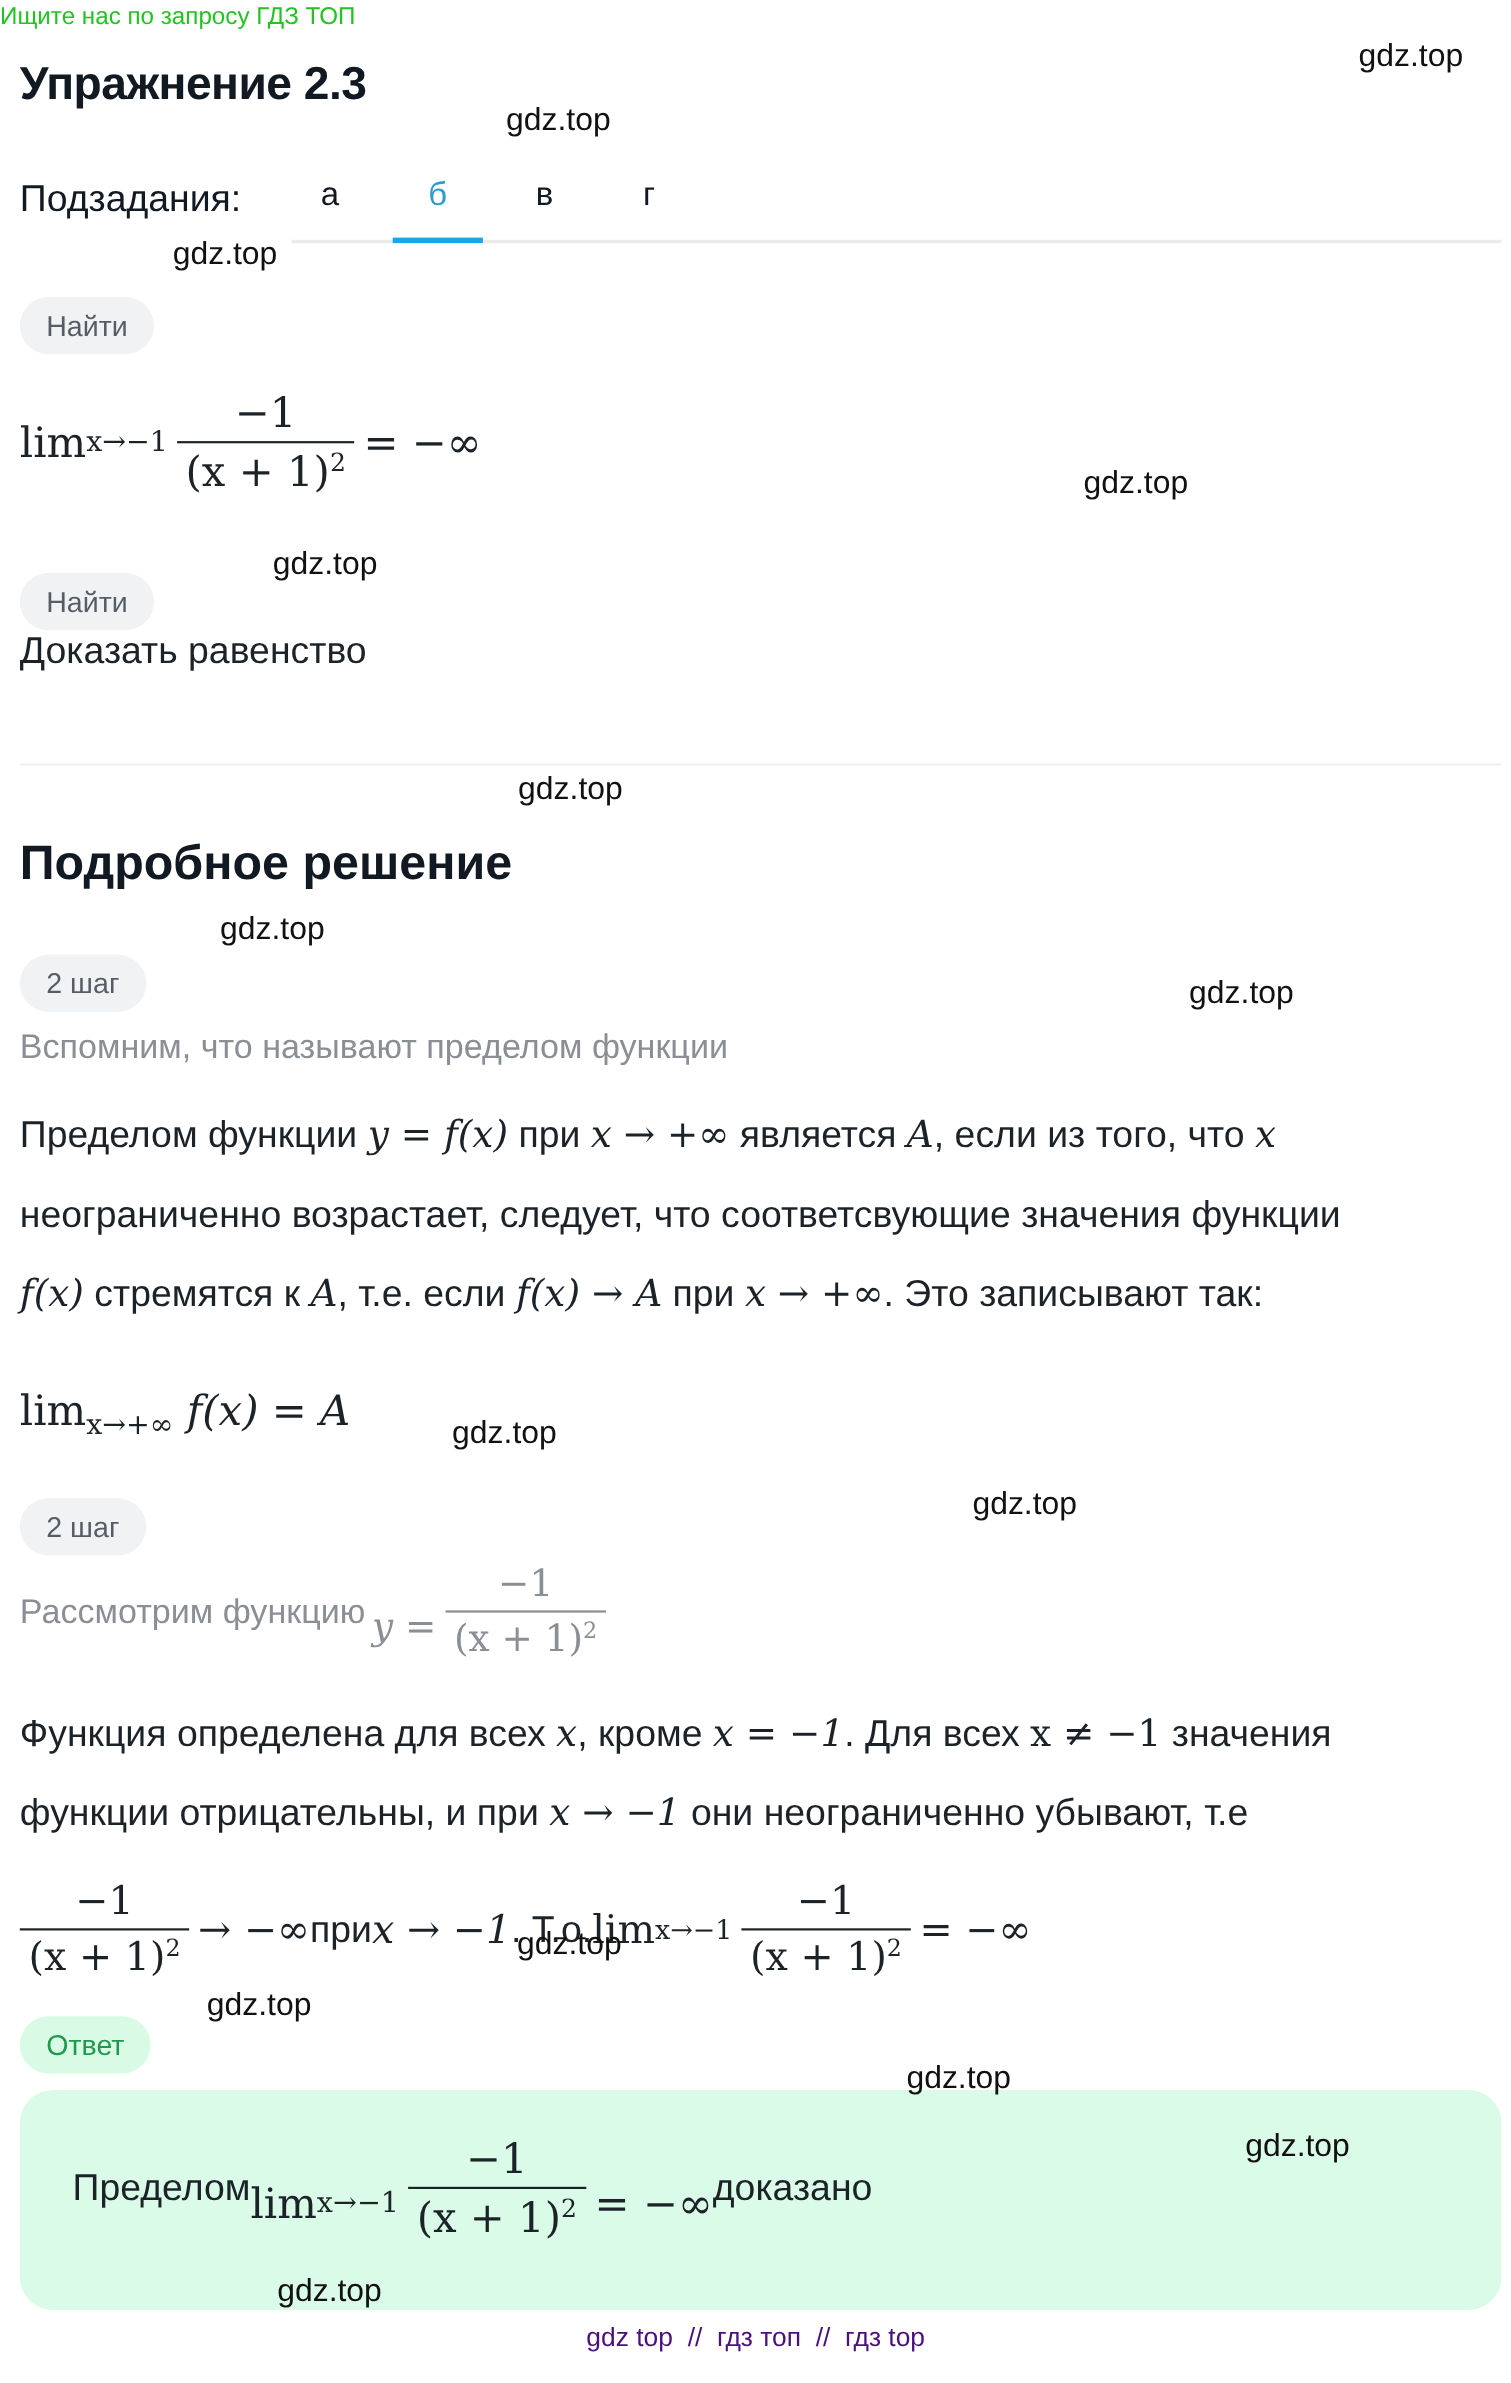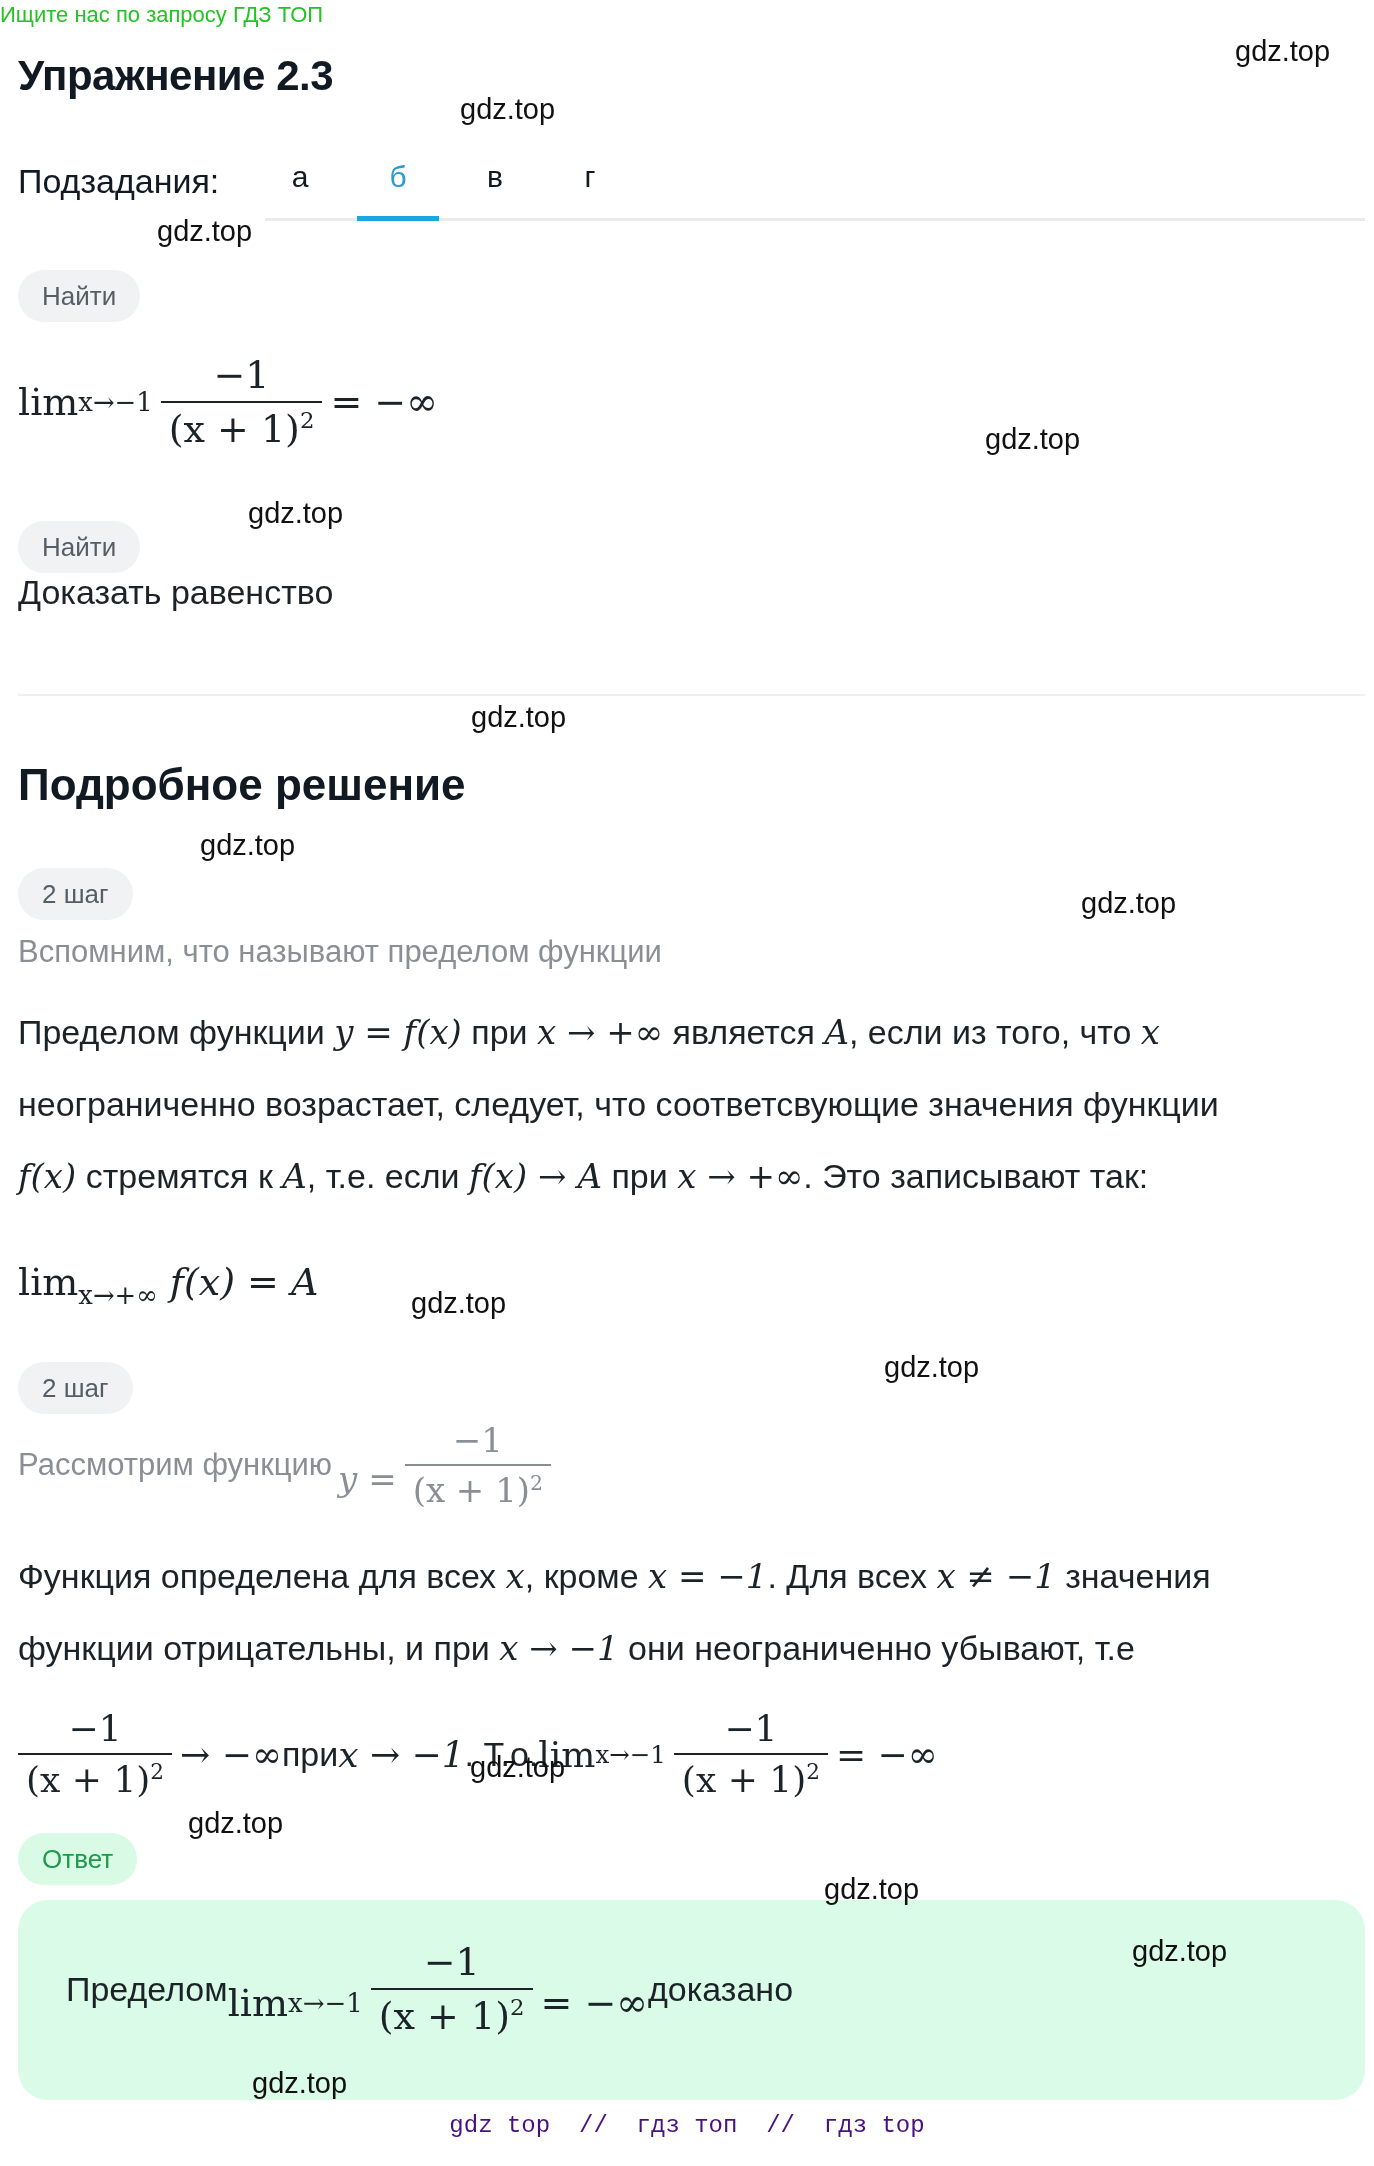--- a/index.html
+++ b/index.html
@@ -33,21 +33,21 @@
     .frac .den sup { font-size: 0.6em; }
     .sub { font-size: 0.68em; vertical-align: -0.35em; }
     .text { font-size: 34px; line-height: 72px; color: #1b2228; }
     .muted { color: #8a8f95; }
     .divider { left: 18px; top: 694px; width: 1347px; height: 2px; background: #f0f0f0; }
     .h2 { left: 18px; top: 760px; font-size: 44px; font-weight: bold; color: #111a22; }
     .answer-box {
       left: 18px; top: 1900px; width: 1347px; height: 200px;
       background: #dafbe7; border-radius: 30px;
     }
-    .footer { left: 0; width: 1374px; top: 2112px; text-align: center; font-size: 24px; color: #4a1080; font-family: Liberation Mono, monospace; }
+    .footer { left: 0; width: 1374px; top: 2112px; text-align: center; font-size: 24px; color: #4a1080; }
   </style>
 </head>
 <body>
 
 <div class="abs top-banner">Ищите нас по запросу ГДЗ ТОП</div>
 
 <div class="abs h1">Упражнение 2.3</div>
 
 <div class="abs subtasks-label">Подзадания:</div>
 <div class="abs tab" style="left:260px">а</div>
@@ -96,21 +96,21 @@
   <span>Рассмотрим функцию </span>
   <span class="math" style="font-style:italic; color:#8a8f95; margin-left:6px; font-size:34px;">y =</span>
   <span class="frac math" style="color:#8a8f95; font-size:34px;">
     <span class="num">−1</span>
     <span class="bar"></span>
     <span class="den"><span>(x + 1)</span><sup>2</sup></span>
   </span>
 </div>
 
 <div class="abs text" style="left:18px; top:1540px; white-space:nowrap;">
-  <span>Функция определена для всех </span><span class="math" style="font-style:italic">x</span><span>, кроме </span><span class="math" style="font-style:italic">x = −1</span><span>. Для всех </span><span class="math" style="font-style:italic">x ≠ −1</span><span> значения</span>
+  <span>Функция определена для всех </span><span class="math" style="font-style:italic">x</span><span>, кроме </span><span class="math" style="font-style:italic">x = −1</span><span>. Для всех </span><span class="math" style="">x ≠ −1</span><span> значения</span>
 </div>
 <div class="abs text" style="left:18px; top:1612px; white-space:nowrap;">
   <span>функции отрицательны, и при </span><span class="math" style="font-style:italic">x → −1</span><span> они неограниченно убывают, т.е</span>
 </div>
 <div class="abs math" style="left:18px; top:1680px; font-size:36px; display:flex; align-items:center; white-space:nowrap;">
   <span class="frac" style="margin-left:0">
     <span class="num">−1</span>
     <span class="bar"></span>
     <span class="den"><span>(x + 1)</span><sup>2</sup></span>
   </span>

